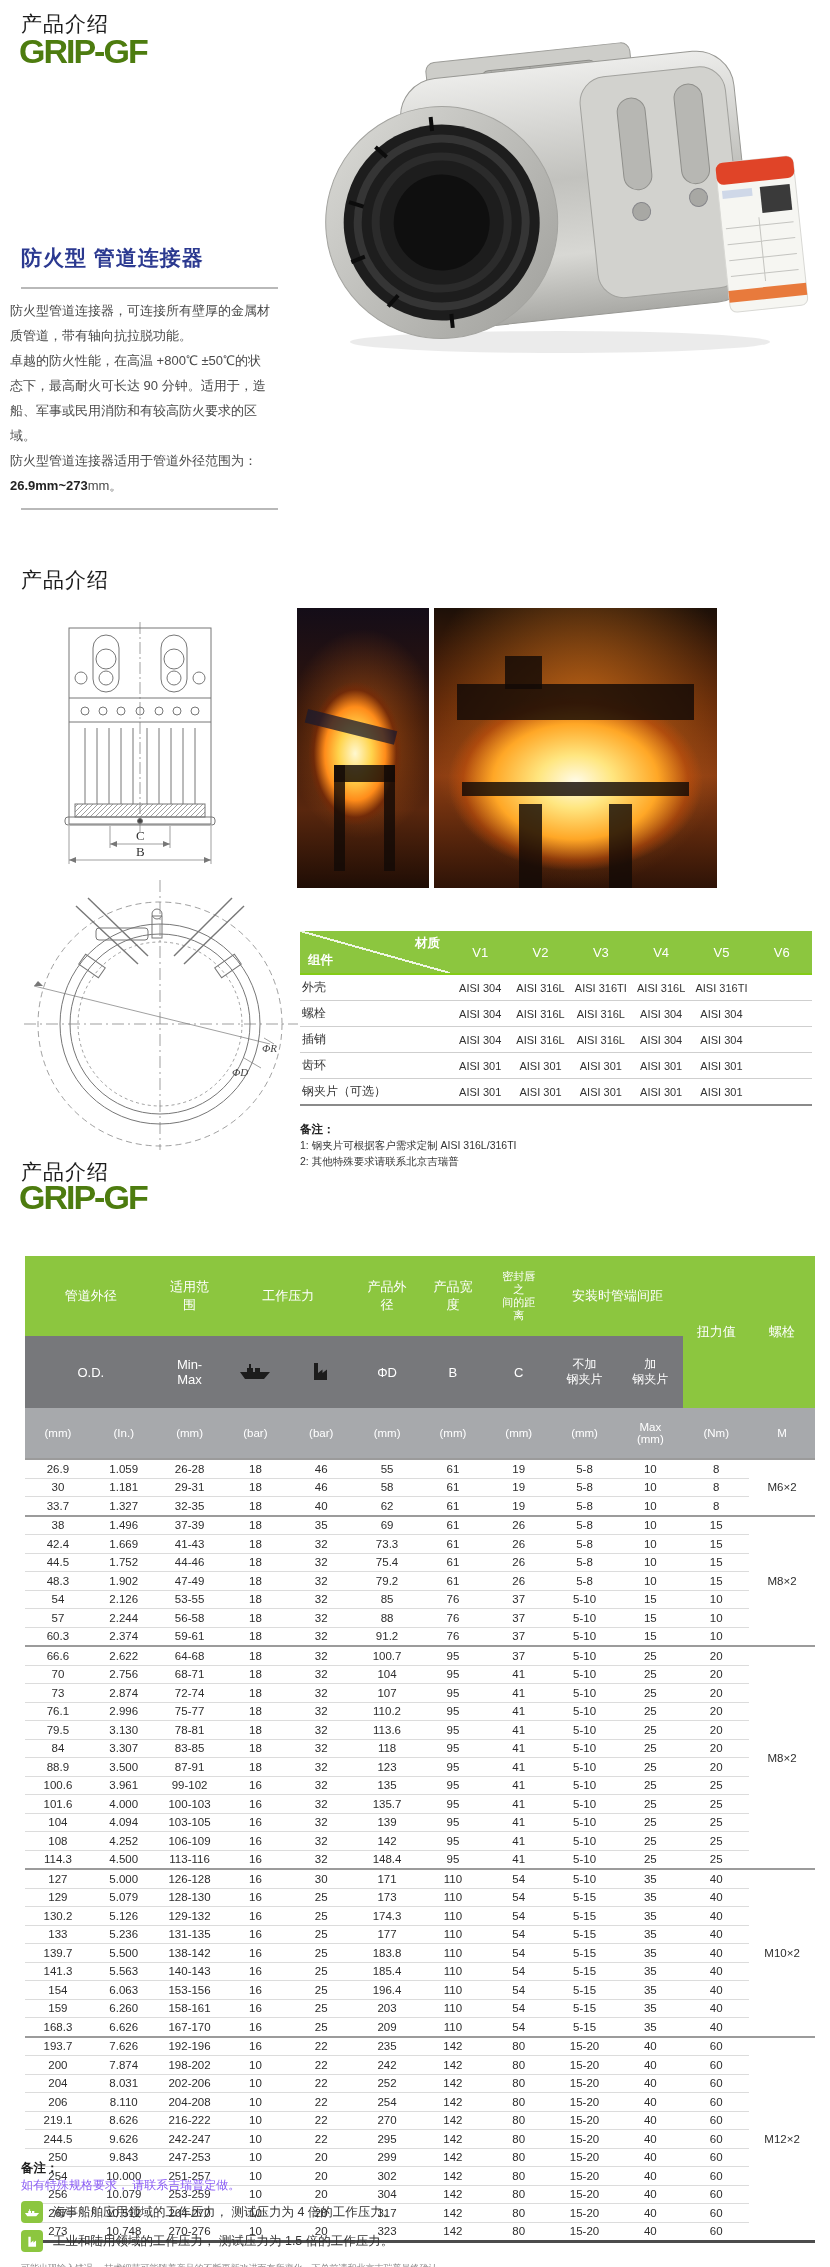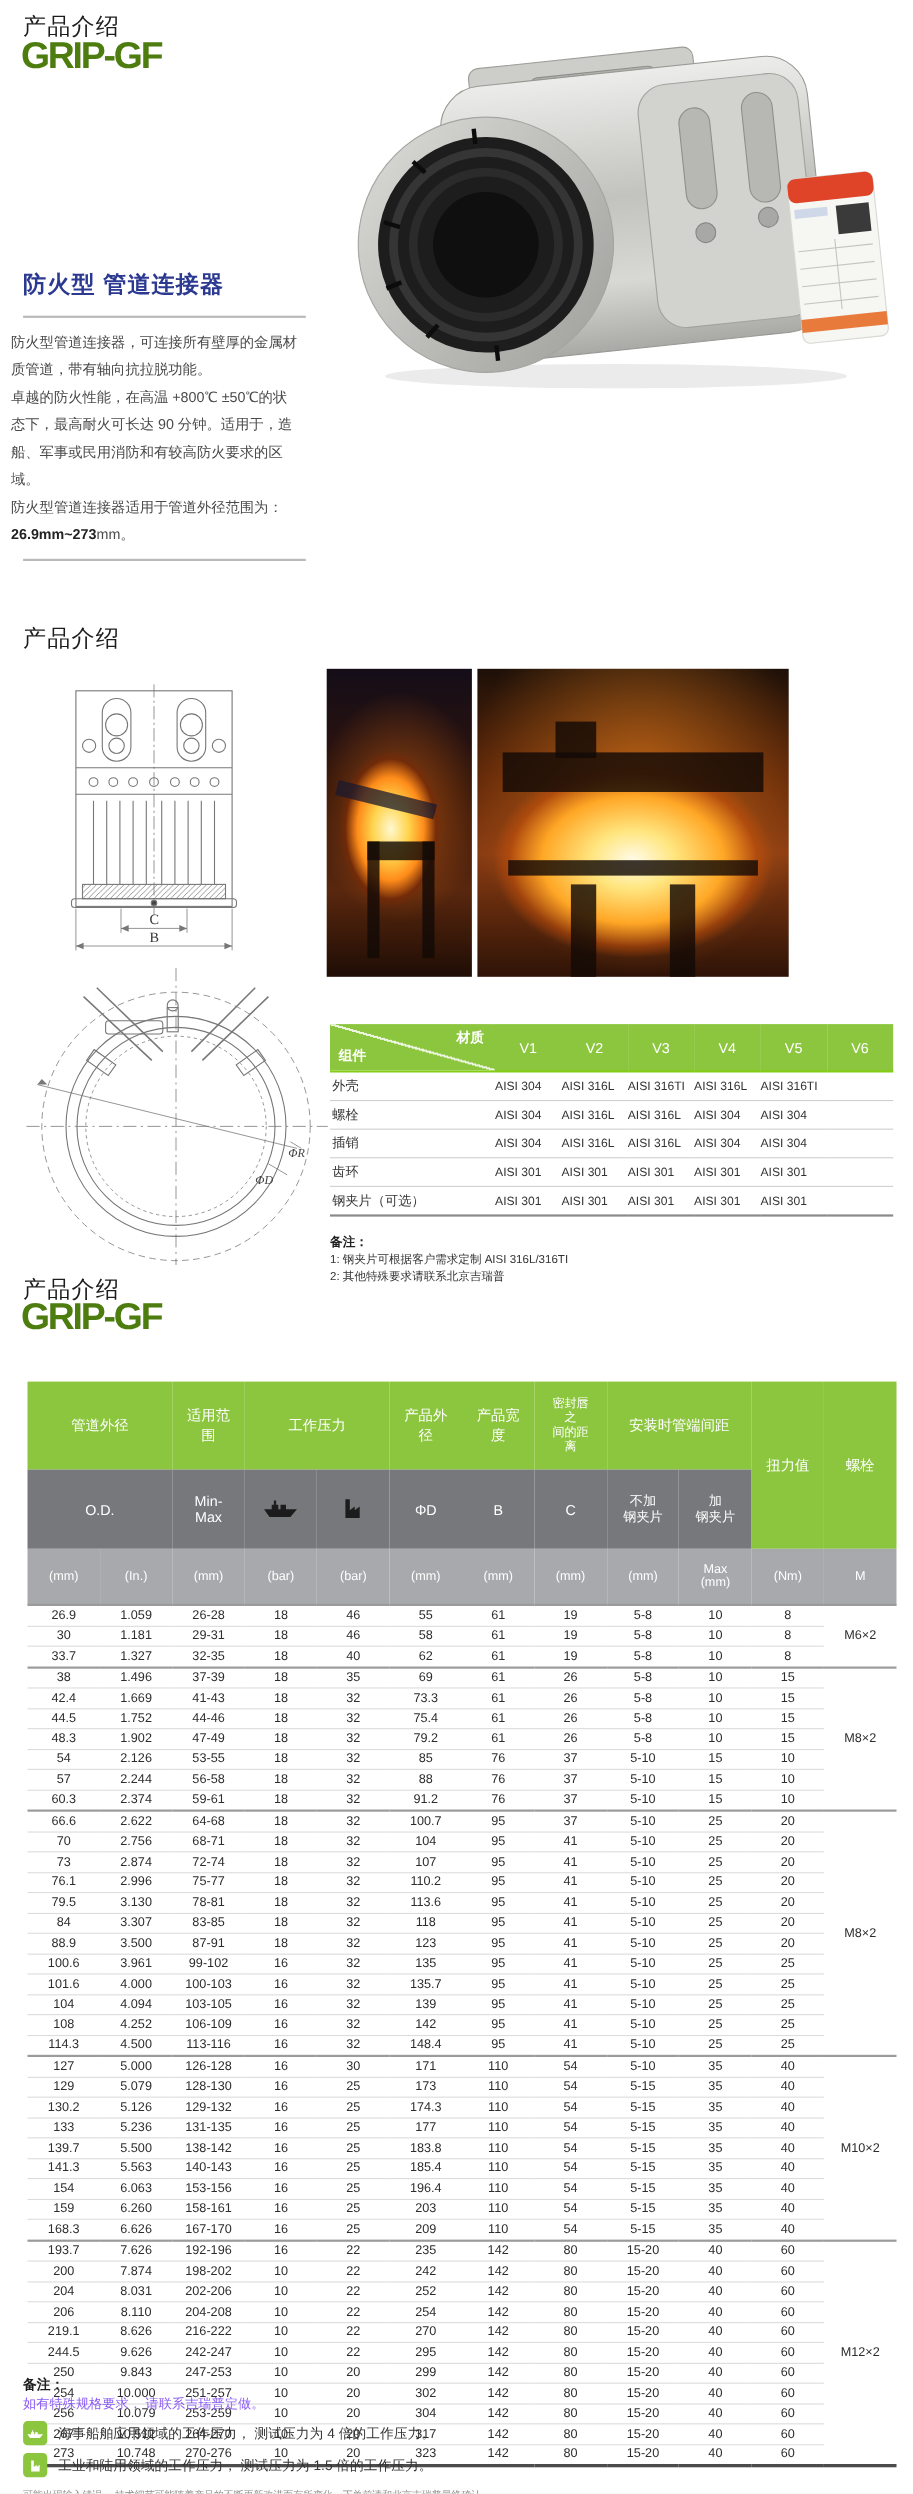--- a/index.html
+++ b/index.html
@@ -28,21 +28,21 @@
   .sil{position:absolute;background:rgba(18,10,6,.82);}
 
   
   table.mat{border-collapse:collapse;table-layout:fixed;width:512px;}
   table.mat th,table.mat td{padding:0;}
   .mat-corner{position:relative;background-color:#8cc63f;height:42px;
     background-image:linear-gradient(to right top, rgba(0,0,0,0) calc(50% - 1px), rgba(255,255,255,.85) calc(50% - 1px), rgba(255,255,255,.85) calc(50% + 1px), rgba(0,0,0,0) calc(50% + 1px));}
   .mat-corner .tr{position:absolute;top:4px;right:10px;color:#fff;font-size:12.5px;}
   .mat-corner .bl{position:absolute;bottom:4px;left:8px;color:#fff;font-size:12.5px;}
   table.mat th.v{background:#8cc63f;color:#fff;font-weight:normal;font-size:13px;}
-  table.mat td{font-size:11px;color:#333;height:25px;border-bottom:1px solid #cfcfcf;}
+  table.mat td{font-size:11px;color:#333;text-align:center;height:25px;border-bottom:1px solid #cfcfcf;}
   table.mat td.lbl{text-align:left;font-size:12px;padding-left:2px;}
   table.mat tr.first td{border-top:2px solid #84cc16;}
   table.mat tr.last td{border-bottom:2px solid #8a8a8a;}
   .notes-title{font-weight:bold;font-size:11.5px;color:#222;}
   .notes-line{font-size:10.5px;color:#333;line-height:16px;}
 
   
   table.spec{border-collapse:collapse;table-layout:fixed;width:790px;border-bottom:3px solid #4c4c4c;}
   table.spec th{padding:12px;font-weight:normal;}
   th.g{background:#8cc63f;color:#fff;font-size:13px;height:56px;}

